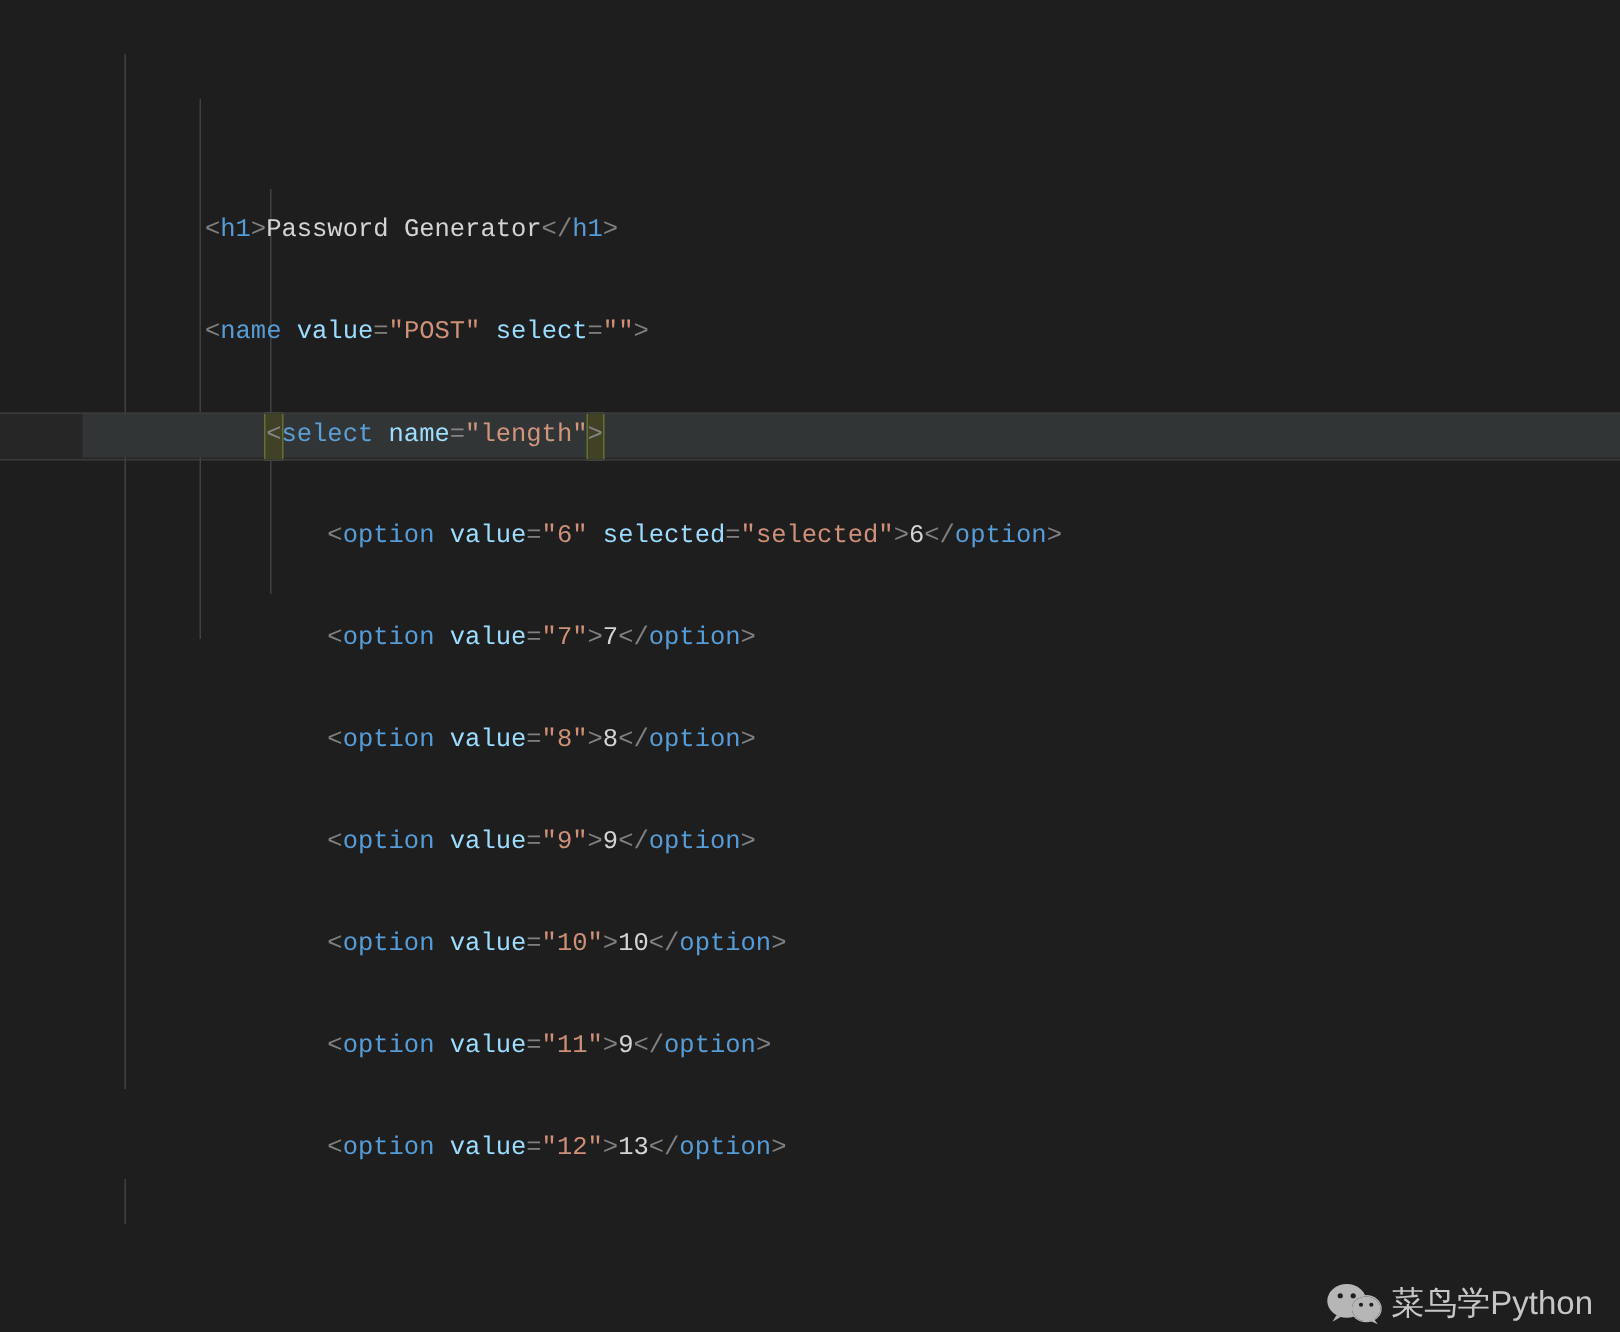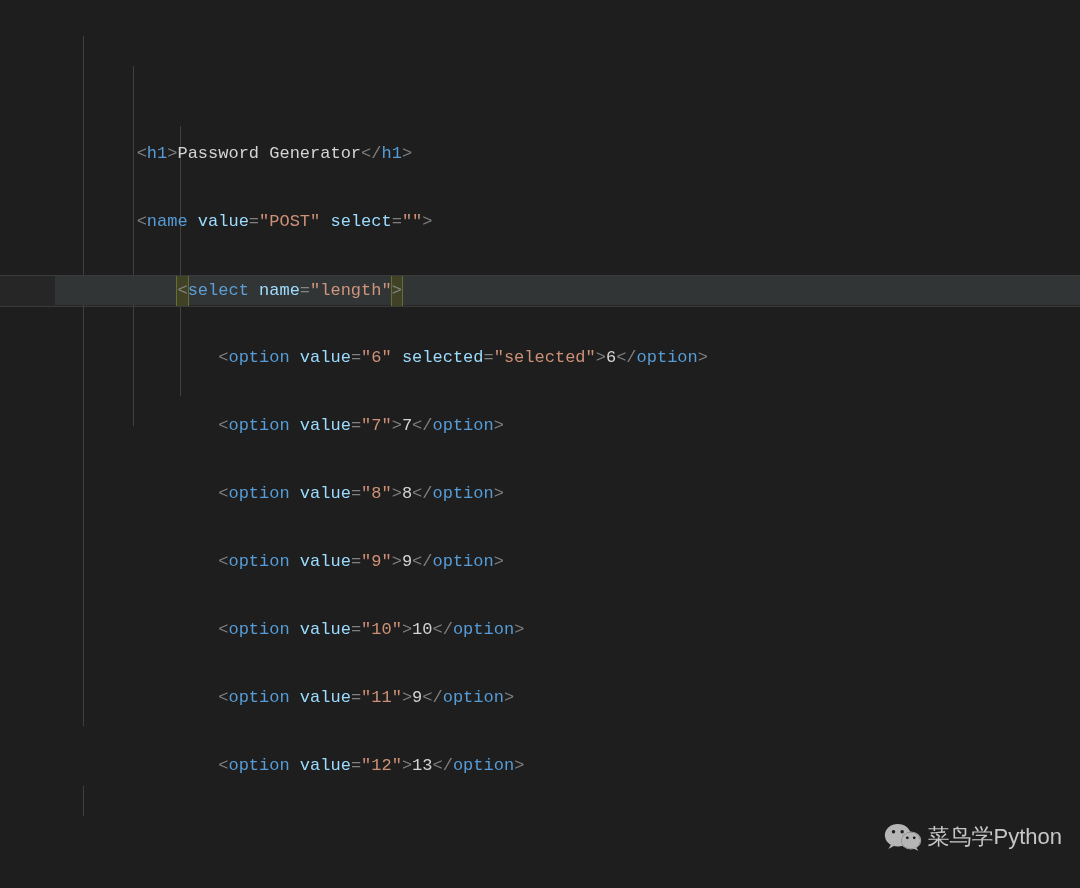--- a/index.html
+++ b/index.html
@@ -83,21 +83,21 @@
   }
   .hi-bracket-close {
     display:inline-block;
     border:1px solid #5c6b2e;
     background:#3a3a1e;
     margin-left:-1px;
     margin-right:-1px;
   }
   .watermark {
     position: absolute;
-    bottom: 36px;
+    bottom: 4px;
     right: 18px;
     display: flex;
     align-items: center;
     color: #d0d0d0;
     font-family: "Microsoft YaHei", sans-serif;
     font-size: 22px;
     opacity: 0.95;
   }
   .watermark svg { margin-right: 6px; }
 </style>

